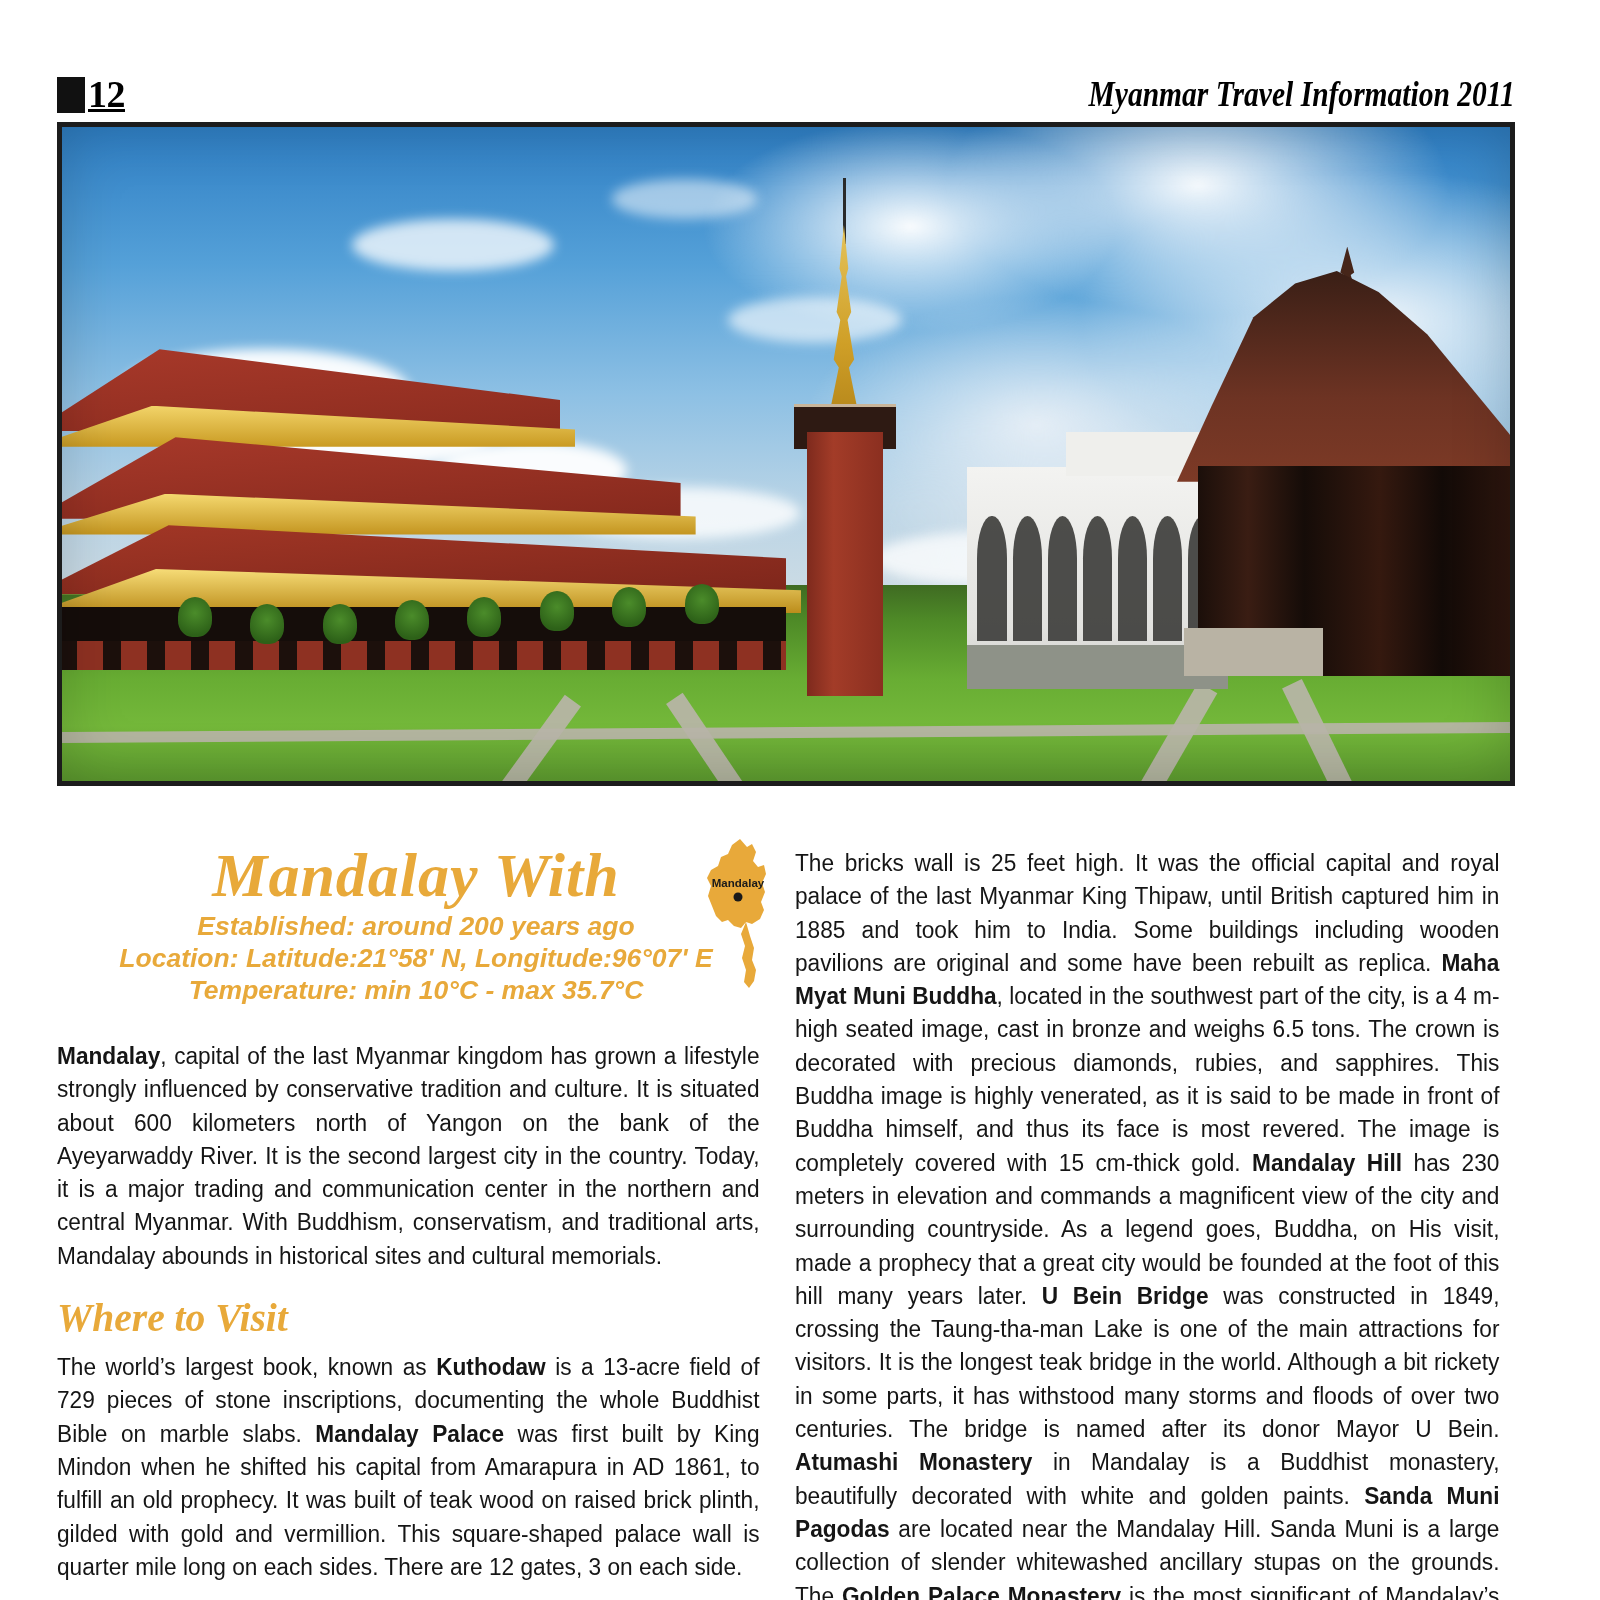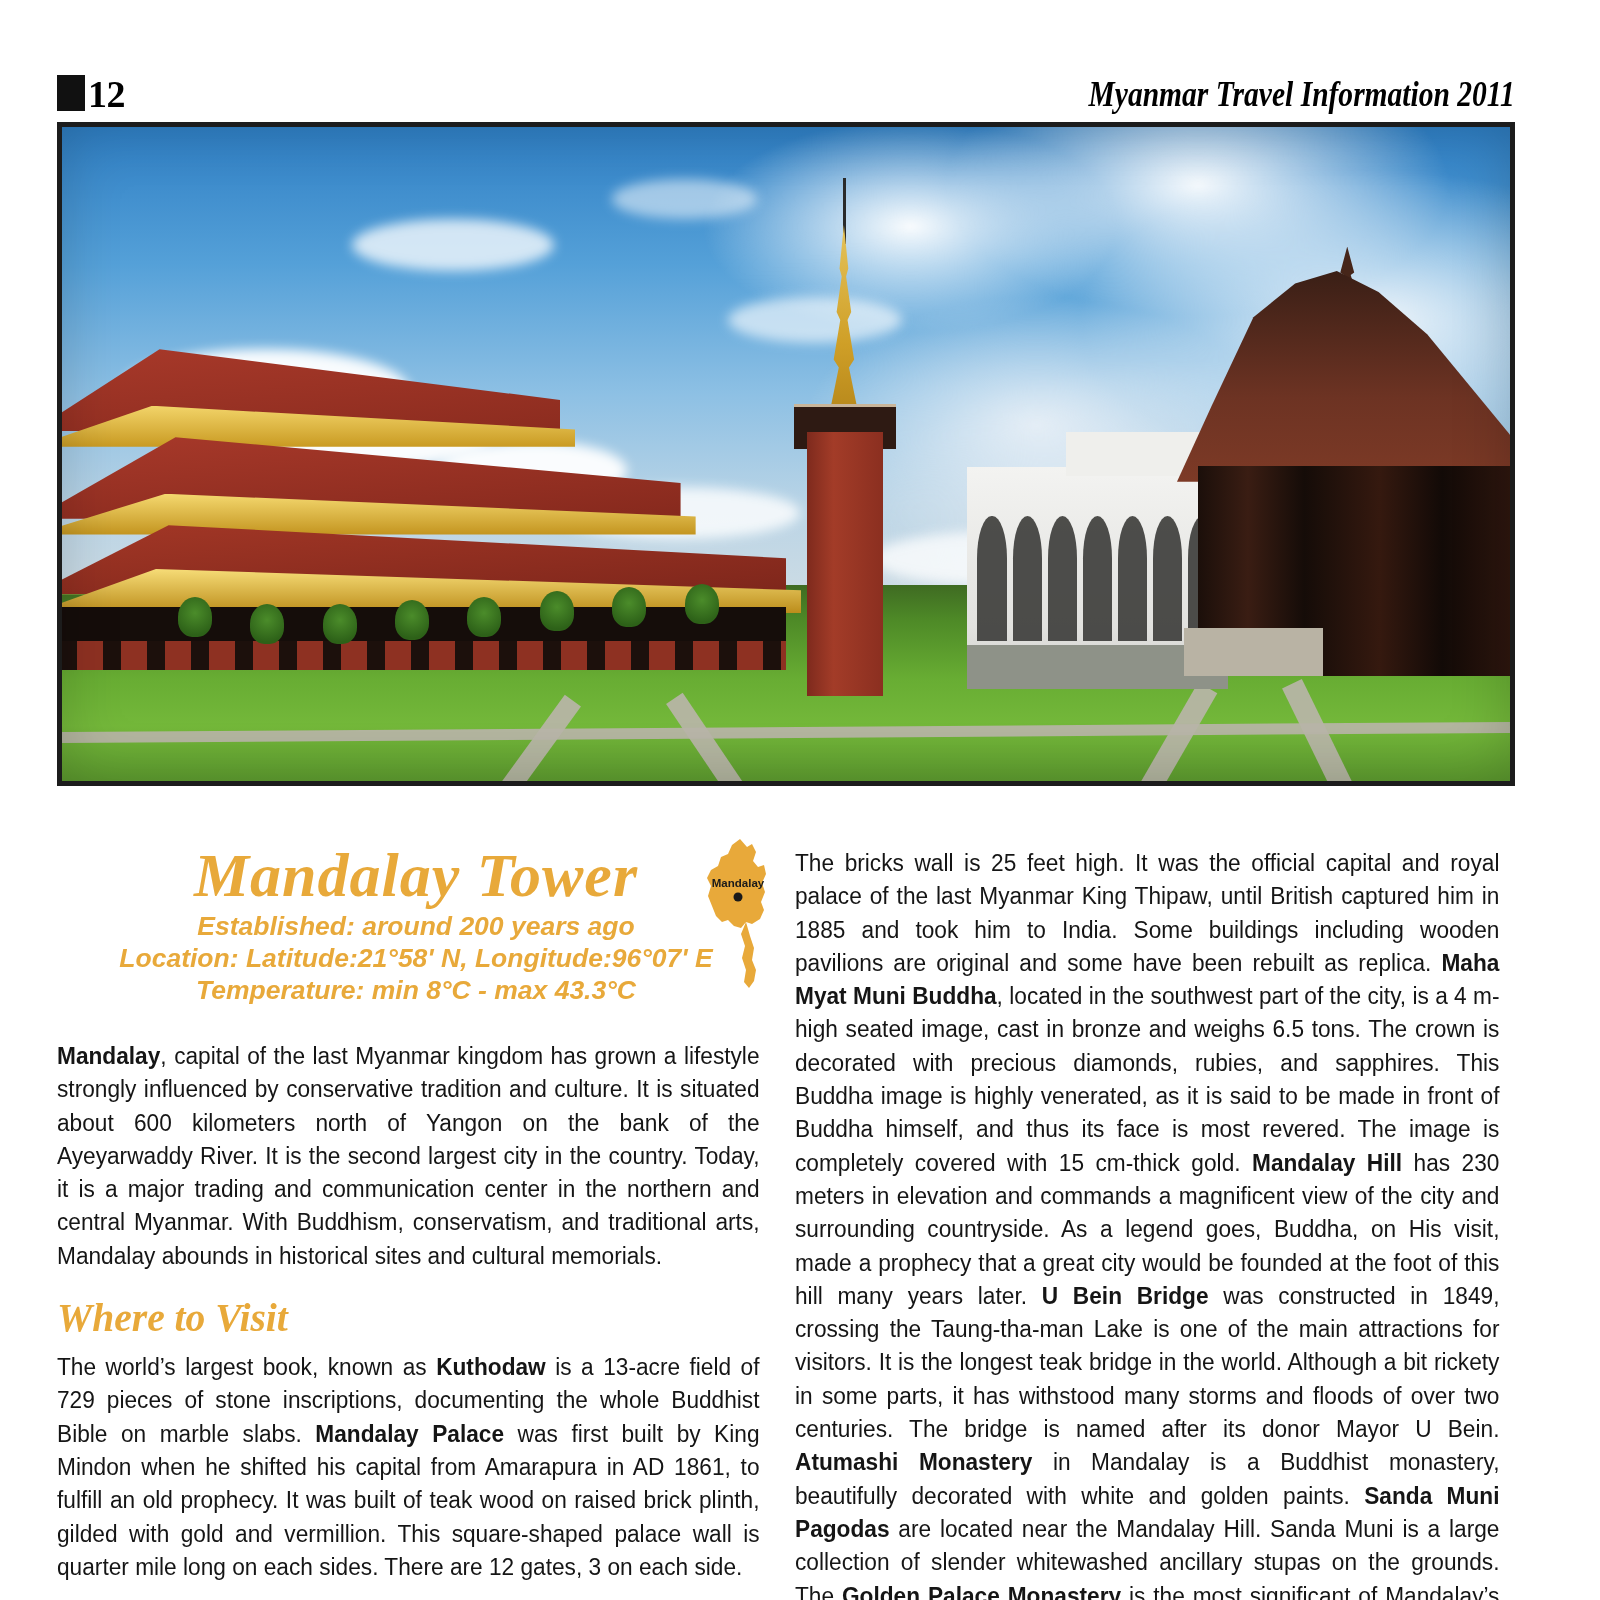--- a/index.html
+++ b/index.html
@@ -27,22 +27,23 @@
     left: 57px;
     top: 70px;
     width: 1458px;
     height: 48px;
     display: flex;
     align-items: center;
     justify-content: space-between;
   }
   .header-left {
     display: flex;
-    align-items: flex-start;
+    align-items: flex-end;
     gap: 0px;
+    text-decoration: underline;
   }
   .page-marker {
     width: 28px;
     height: 36px;
     background: #111;
     display: inline-block;
   }
   .page-number {
     font-family: "Liberation Serif", serif;
     font-weight: bold;
@@ -513,24 +514,24 @@
         <div class="rp-body"></div>
         <div class="rp-steps"></div>
       </div>
 
       <div class="photo-vignette"></div>
     </div>
   </div>
 
 
   <div class="title-block">
-    <div class="city-title">Mandalay Tower</div>
+    <div class="city-title">Mandalay With</div>
     <div class="meta-line">Established: around 200 years ago</div>
     <div class="meta-line">Location: Latitude:21°58' N, Longitude:96°07' E</div>
-    <div class="meta-line">Temperature: min 8°C - max 43.3°C</div>
+    <div class="meta-line">Temperature: min 10°C - max 35.7°C</div>
   </div>
 
   <div class="map-badge">
     <svg width="88" height="160" viewBox="0 0 88 160">
       <path d="M46 3 L53 11 L58 8 L62 16 L59 25 L64 31 L70 29 L72 38 L68 47 L71 56
                L67 66 L70 74 L66 83 L58 88 L52 86 L47 92 L40 90 L34 84 L28 86 L22 80
                L18 70 L14 60 L17 50 L13 42 L17 34 L24 30 L27 21 L34 18 L38 9 Z
                M52 86 L56 100 L60 112 L58 124 L62 134 L60 145 L55 152 L50 146 L52 134
                L48 122 L51 110 L47 98 Z" fill="#E8A93A"></path>
       <circle cx="44" cy="61" r="4.5" fill="#1a1a1a"></circle>

